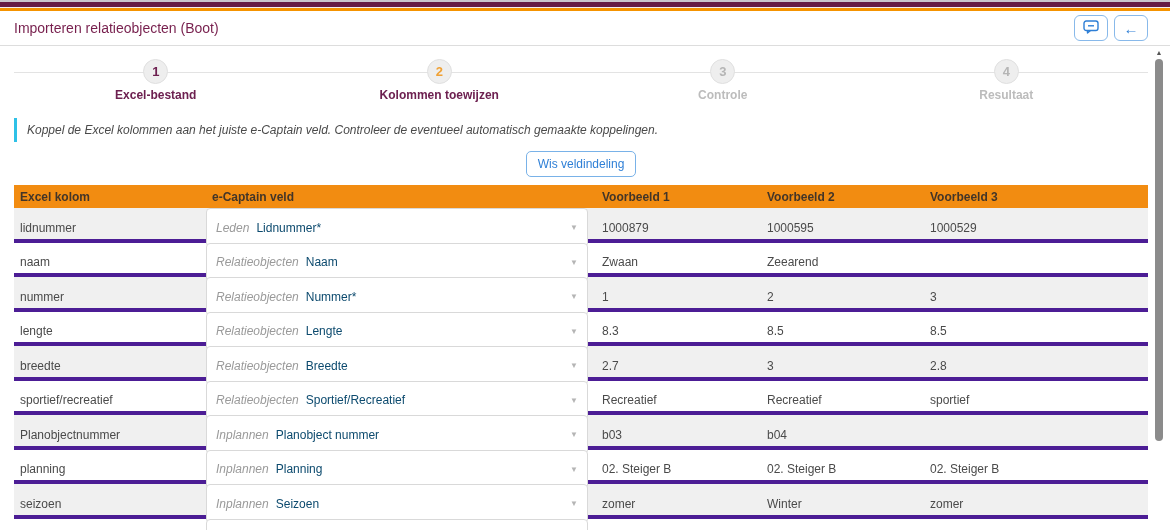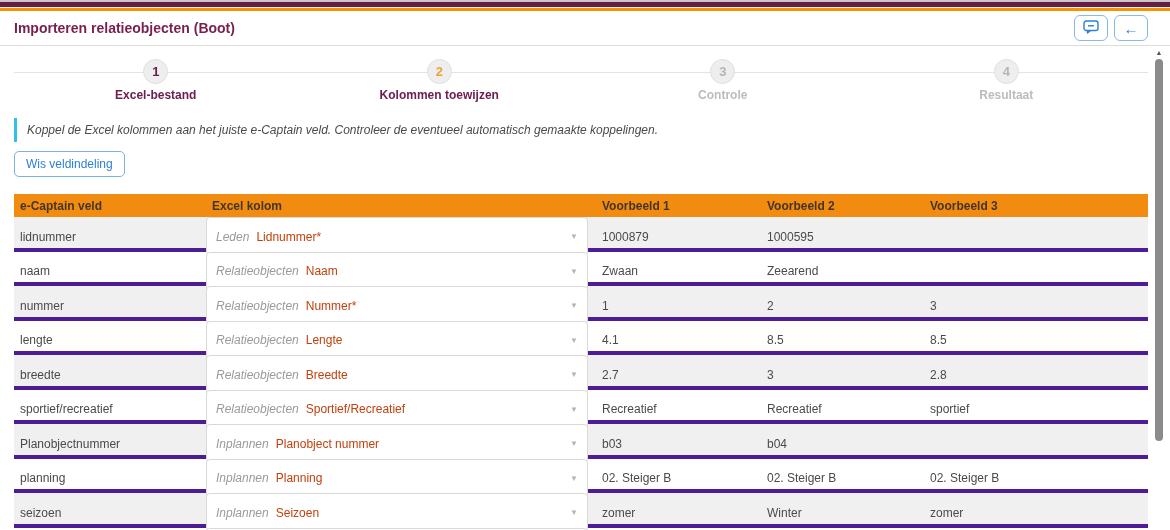--- a/index.html
+++ b/index.html
@@ -9,21 +9,21 @@
 
   
   .strip-gray   { height:2px; background:#cbc7cb; }
   .strip-maroon { height:5px; background:#671c44; }
   .strip-light  { height:1px; background:#f3f0f2; }
   .strip-orange { height:3px; background:#f59300; }
 
   
   .topbar { height:35px; display:flex; align-items:center; justify-content:space-between;
     padding:0 22px 0 14px; border-bottom:1px solid #dddddd; background:#fff; }
-  .title { font-size:14px; font-weight:bold; color:#771f4d; }
+  .title { font-size:14px; font-weight:normal; color:#771f4d; }
   .topbar-buttons { display:flex; gap:6px; }
   .icon-btn { width:34px; height:26px; border:1px solid #88b9ea; border-radius:6px;
     background:#fff; color:#2e7fd6; display:flex; align-items:center; justify-content:center;
     font-size:15px; cursor:pointer; }
 
   
   .stepper { position:relative; margin:13px 22px 0 14px; }
   .stepper-line { position:absolute; left:0; right:0; top:13px; height:1px; background:#e3e3e3; }
   .steps { position:relative; display:grid; grid-template-columns:repeat(4,1fr); }
   .step { display:flex; flex-direction:column; align-items:center; gap:4px; }
@@ -35,42 +35,42 @@
   .state-active .step-circle { color:#f0a135; }
   .state-upcoming .step-circle { color:#b5b5b5; }
   .state-done .step-label, .state-active .step-label { color:#6d2050; }
   .state-upcoming .step-label { color:#bcbcbc; }
 
   
   .note { margin:16px 22px 0 14px; border-left:3px solid #2fc1e7; padding:5px 0 5px 10px;
     font-style:italic; font-size:12px; color:#4a4a4a; }
 
   
-  .toolbar { display:flex; justify-content:flex-start; margin:9px 22px 17px 14px; }
+  .toolbar { display:flex; justify-content:center; margin:9px 22px 8px 14px; }
   .btn-outline { border:1px solid #79b2e8; color:#2e7fd6; background:#fff;
     border-radius:5px; font-size:12px; padding:5px 11px; cursor:pointer;
     font-family:"Liberation Sans", sans-serif; }
 
   
   .table { margin:0 22px 0 14px; }
   .thead { display:grid; grid-template-columns:192px 390px 165px 163px 1fr;
     background:#f28c11; height:23px; align-items:center;
     font-size:12px; font-weight:bold; color:#433528; }
   .thead > div { padding-left:6px; }
   .trow { display:grid; grid-template-columns:192px 390px 165px 163px 1fr;
     height:34.5px; align-items:center; border-bottom:4px solid #4c1d95;
     font-size:12px; color:#4a4a4a; background:#fff; }
   .tbody .trow:nth-child(odd) { background:#f0f0f0; }
   .trow > div { padding-left:6px; }
   .cell-select { padding-left:0 !important; }
   .select { display:flex; align-items:center; height:39px; background:#fff;
     border:1px solid #d9d9d9; border-radius:4px; padding:0 9px; margin-right:8px;
     cursor:pointer; }
   .prefix { font-style:italic; color:#9a9a9a; margin-right:7px; }
-  .sel-value { color:#c2410c; }
+  .sel-value { color:#0c4a6e; }
   .chev { margin-left:auto; color:#b5b5b5; font-size:8px; }
 
   
   .scrollbar { position:absolute; top:48px; right:5px; width:12px; bottom:0; }
   .scroll-arrow { position:absolute; top:0; left:0; right:0; text-align:center;
     font-size:7px; color:#555; line-height:9px; cursor:pointer; }
   .scroll-thumb { position:absolute; top:11px; left:2px; width:8px; height:382px;
     background:#8b8b8b; border-radius:4px; cursor:pointer; }
 </style>
 </head>
@@ -124,38 +124,39 @@
   </div>
 
   <div class="note">Koppel de Excel kolommen aan het juiste e-Captain veld. Controleer de eventueel automatisch gemaakte koppelingen.</div>
 
   <div class="toolbar">
     <button class="btn-outline">Wis veldindeling</button>
   </div>
 
   <div class="table">
     <div class="thead">
+      <div>Excel kolom</div>
       <div>e-Captain veld</div>
-      <div>Excel kolom</div>
       <div>Voorbeeld 1</div>
       <div>Voorbeeld 2</div>
       <div>Voorbeeld 3</div>
     </div>
     <div class="tbody">
   <div class="trow">
     <div>lidnummer</div>
     <div class="cell-select">
       <div class="select">
         <span class="prefix">Leden</span>
         <span class="sel-value">Lidnummer*</span>
         <span class="chev">▼</span>
       </div>
     </div>
     <div>1000879</div>
     <div>1000595</div>
+    <div>1000529</div>
   </div>
 
   <div class="trow">
     <div>naam</div>
     <div class="cell-select">
       <div class="select">
         <span class="prefix">Relatieobjecten</span>
         <span class="sel-value">Naam</span>
         <span class="chev">▼</span>
       </div>
@@ -180,21 +181,21 @@
 
   <div class="trow">
     <div>lengte</div>
     <div class="cell-select">
       <div class="select">
         <span class="prefix">Relatieobjecten</span>
         <span class="sel-value">Lengte</span>
         <span class="chev">▼</span>
       </div>
     </div>
-    <div>4.1</div>
+    <div>8.3</div>
     <div>8.5</div>
     <div>8.5</div>
   </div>
 
   <div class="trow">
     <div>breedte</div>
     <div class="cell-select">
       <div class="select">
         <span class="prefix">Relatieobjecten</span>
         <span class="sel-value">Breedte</span>

